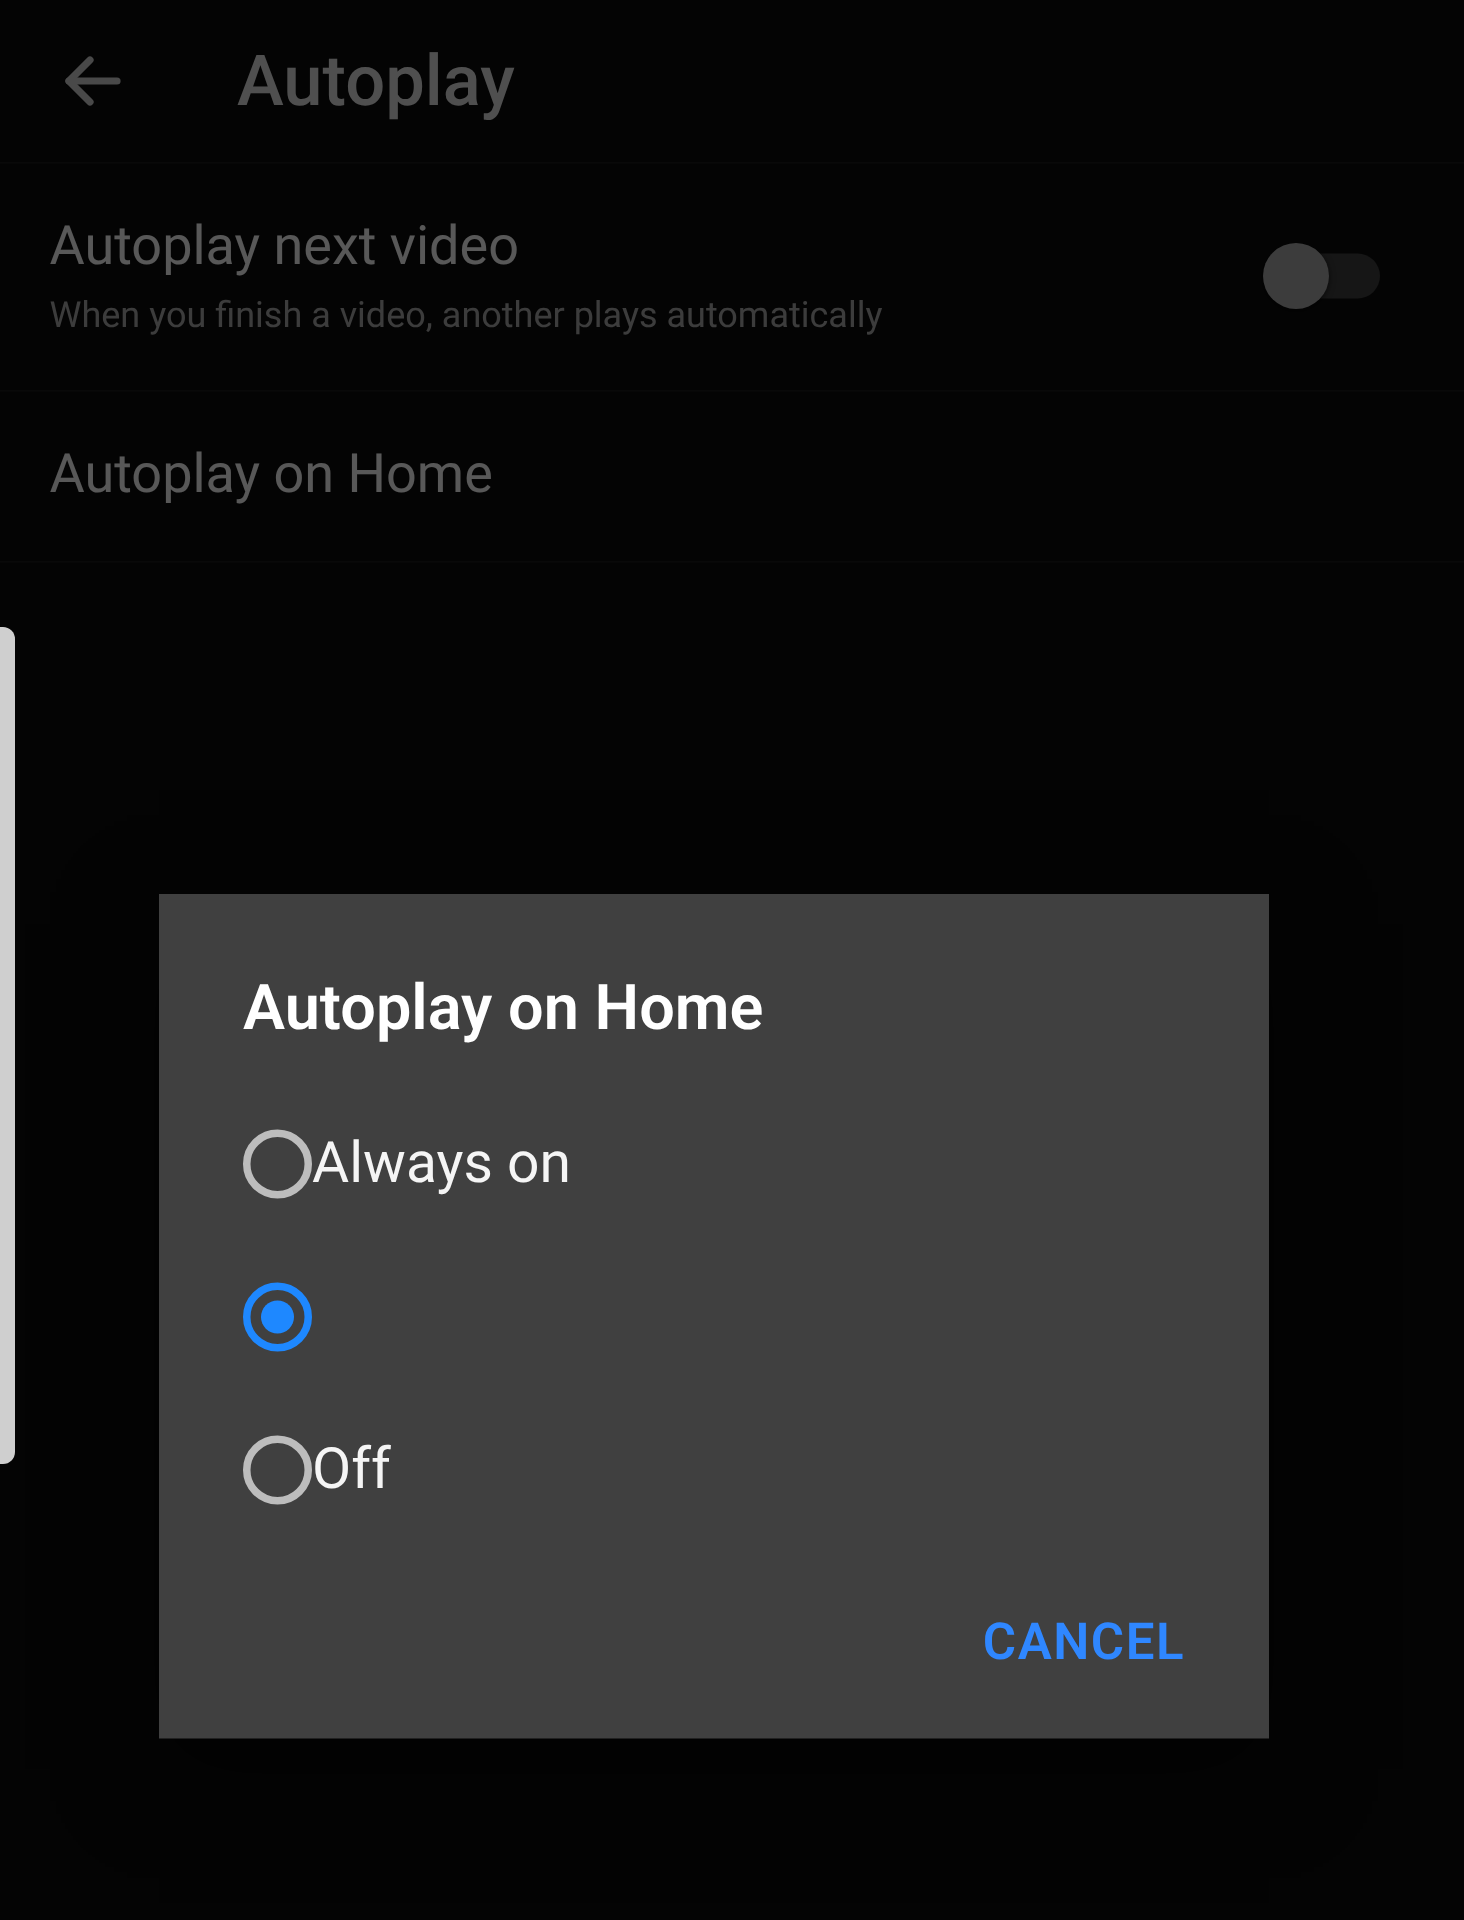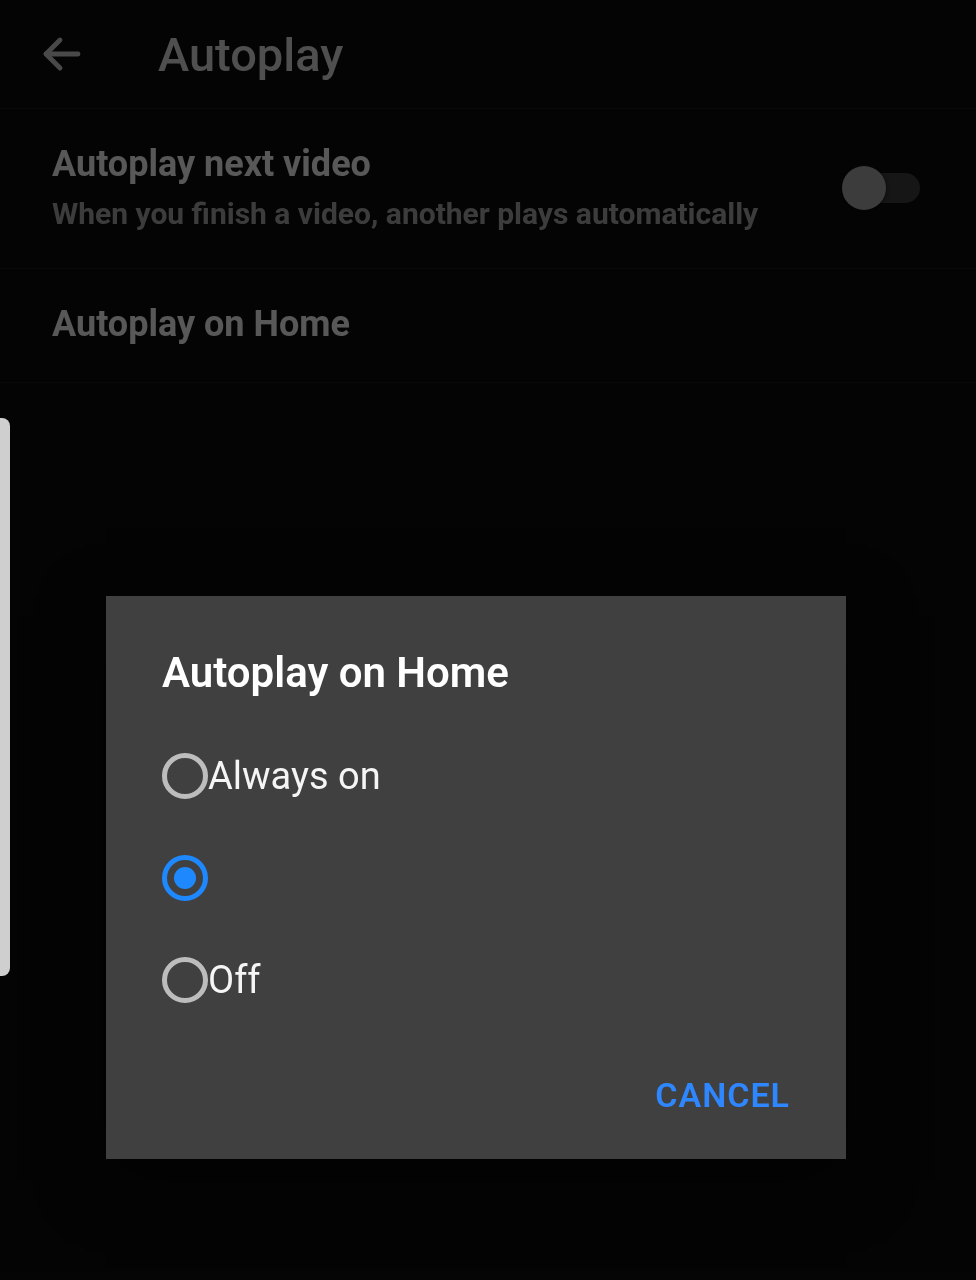--- a/index.html
+++ b/index.html
@@ -39,37 +39,36 @@
   }
   .appbar-title {
     margin-left: 70px;
     font-size: 47px;
     font-weight: 500;
     color: #cfcfcf;
   }
 
   .settings-list { }
   .setting {
-    padding: 32px 36px 34px 52px;
+    padding: 32px 36px 34px 33px;
     border-bottom: 1px solid #1a1a1a;
     display: flex;
     align-items: center;
     justify-content: space-between;
     gap: 24px;
-    font-weight: bold;
   }
   .setting .text { flex: 1 1 auto; }
   .setting-title {
     font-size: 36px;
     color: #e6e6e6;
     line-height: 1.3;
   }
   .setting-sub {
     margin-top: 6px;
-    font-size: 30px;
+    font-size: 24px;
     color: #9e9e9e;
     line-height: 1.35;
   }
 
   
   .switch {
     position: relative;
     width: 74px;
     height: 30px;
     border-radius: 15px;

